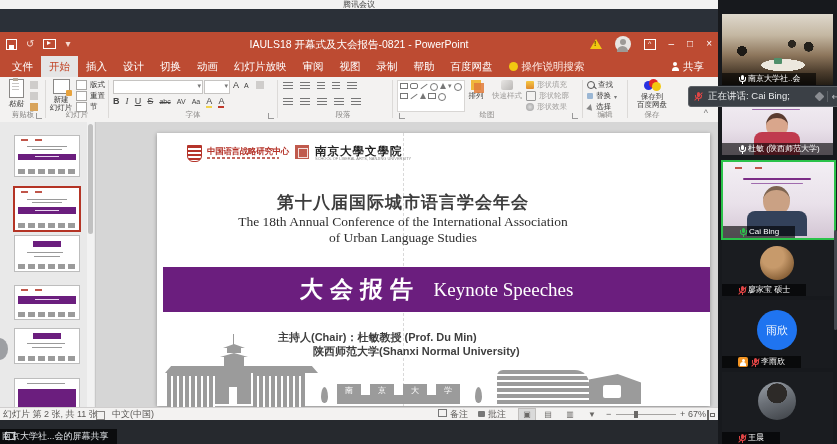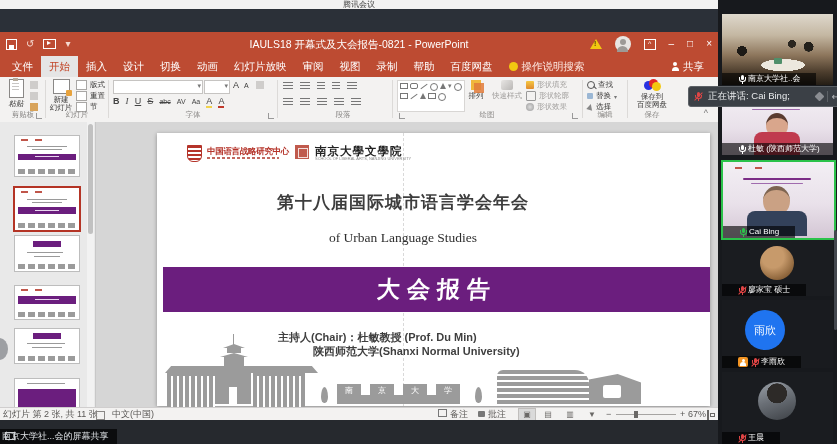--- a/index.html
+++ b/index.html
@@ -438,24 +438,26 @@
       <div class="abs slide">
         <span class="guide"></span>
         <span class="shield"></span>
         <span class="l1name">中国语言战略研究中心</span>
         <span class="l1sub"></span>
         <span class="seal"></span>
         <span class="l2name">南京大學文學院</span>
         <span class="l2sub">SCHOOL OF LIBERAL ARTS, NANJING UNIVERSITY</span>
 
         <div class="ttl-cn">第十八届国际城市语言学会年会</div>
+        <div class="ttl-en" style="top:81px;">The 18th Annual Conference of the International Association</div>
         <div class="ttl-en" style="top:97px;">of Urban Language Studies</div>
 
         <div class="banner">
           <span class="ban-cn">大会报告</span>
+          <span class="ban-en">Keynote Speeches</span>
         </div>
 
         <div class="chair" style="left:121px;top:197px;">主持人(Chair)：杜敏教授 (Prof. Du Min)</div>
         <div class="chair" style="left:156px;top:211px;">陕西师范大学(Shanxi Normal University)</div>
 
         <div class="sky">
           <span class="sk" style="left:76px;top:-24px;width:1px;height:11px;"></span>
           <span class="sk troof" style="left:66px;top:-14px;width:22px;height:4px;"></span>
           <span class="sk" style="left:70px;top:-10px;width:14px;height:5px;"></span>
           <span class="sk troof" style="left:63px;top:-5px;width:28px;height:4px;"></span>
@@ -555,21 +557,21 @@
       <div class="vlabel">
           <span class="mic muted">
             <b></b>
             <i></i>
           </span>
           <span>廖家宝 硕士</span>
         </div>
     </div>
 
     <div class="tile" style="top:300px;height:68px;background:#191b1f;">
-      <span class="pcircle" style="left:23px;top:10px;width:40px;height:40px;background:#1f74f0;color:#fff;font-size:11px;line-height:40px;text-align:center;">雨欣</span>
+      <span class="pcircle" style="left:35px;top:10px;width:40px;height:40px;background:#1f74f0;color:#fff;font-size:11px;line-height:40px;text-align:center;">雨欣</span>
       <div class="vlabel">
           <span class="hostbadge"></span>
           <span class="mic muted">
             <b></b>
             <i></i>
           </span>
           <span>李雨欣</span>
         </div>
     </div>
 

